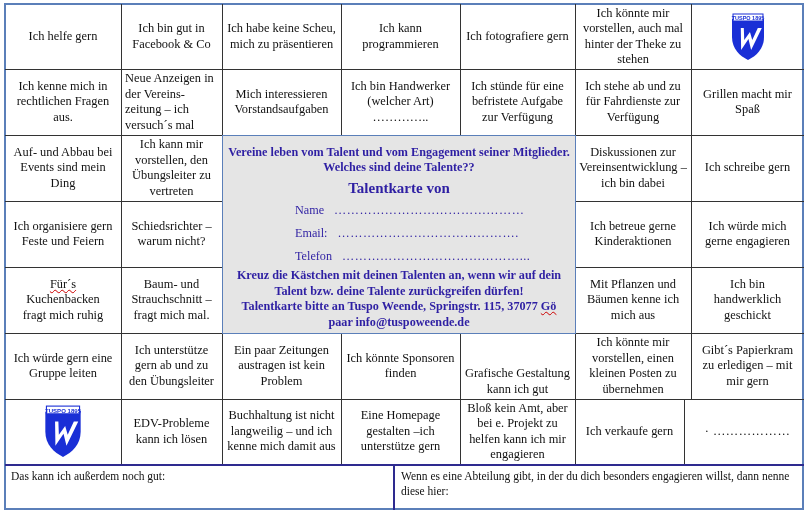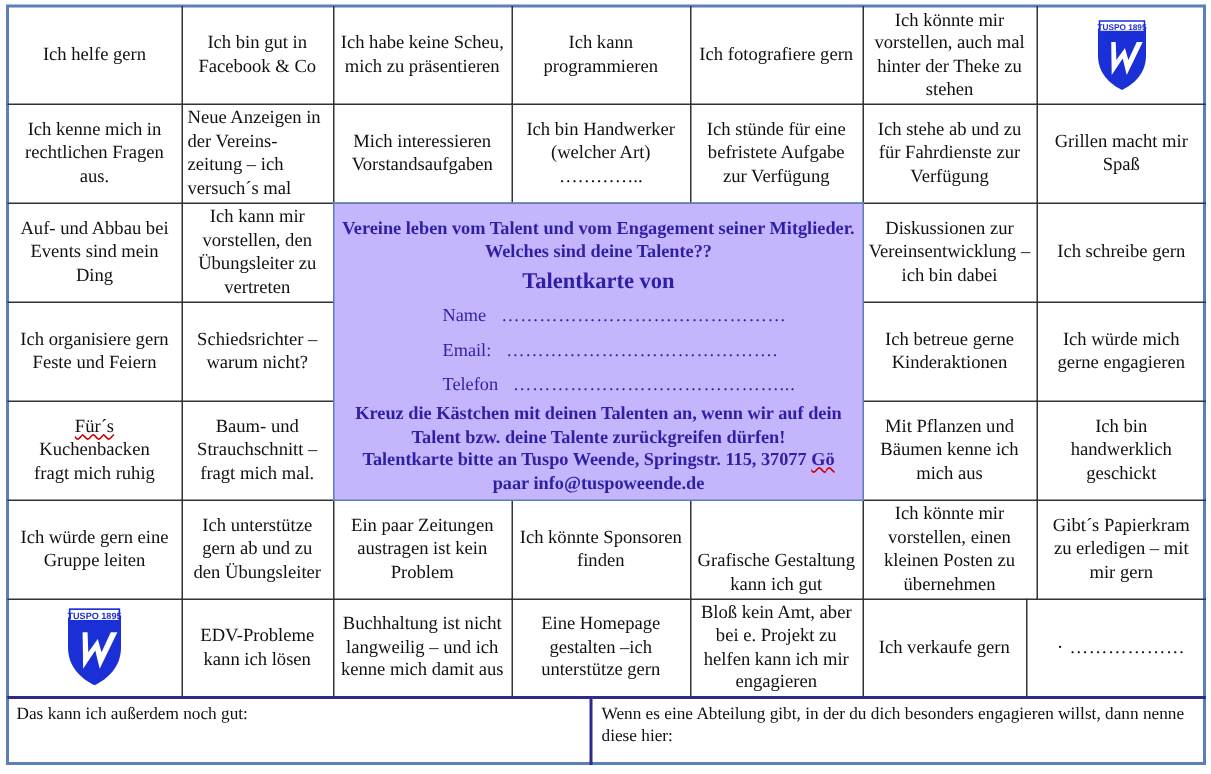--- a/index.html
+++ b/index.html
@@ -1,19 +1,19 @@
 <!DOCTYPE html>
 <html><head>
 <meta charset="utf-8">
 <style>
   html,body{margin:0;padding:0;background:#fff;}
   body{width:807px;height:516px;position:relative;overflow:hidden;font-family:"Liberation Serif","DejaVu Serif",serif;color:#111;}
   .frame{position:absolute;left:4px;top:3px;width:800px;height:507px;border:2px solid #5b7fb9;box-sizing:border-box;}
   .cell{position:absolute;box-sizing:border-box;border-right:1.5px solid #333;border-bottom:1.5px solid #333;display:flex;align-items:center;justify-content:center;text-align:center;font-size:12.4px;line-height:15.5px;padding:2px 4px;}
-  .center-box{position:absolute;left:222px;top:135px;width:354px;height:199px;border:1.5px solid #5b7fb9;box-sizing:border-box;background:#c4b5fd;color:#2e1fa3;text-align:center;font-weight:bold;font-family:"Liberation Serif",serif;}
+  .center-box{position:absolute;left:222px;top:135px;width:354px;height:199px;border:1.5px solid #5b7fb9;box-sizing:border-box;background:#e5e5e5;color:#2e1fa3;text-align:center;font-weight:bold;font-family:"Liberation Serif",serif;}
   .cb-intro{font-size:12.2px;line-height:15px;margin-top:9px;}
   .cb-title{font-size:15px;margin-top:5px;}
   .cb-field{font-weight:normal;font-size:12.2px;text-align:left;margin-left:72px;margin-top:6px;height:17px;}
   .cb-field span.dots{margin-left:10px;letter-spacing:0.5px;}
   .cb-outro{font-size:12.2px;line-height:15.5px;margin-top:2px;}
   .logo{width:36px;height:48px;}
   .bottom{position:absolute;top:464px;height:46px;box-sizing:border-box;border-top:2px solid #2e2a8f;font-size:11.5px;line-height:15px;padding:3px 6px;text-align:left;}
   .squig{text-decoration:underline wavy #c00;text-decoration-thickness:1px;}
   .dots-cell{letter-spacing:0.5px;}
 </style>

